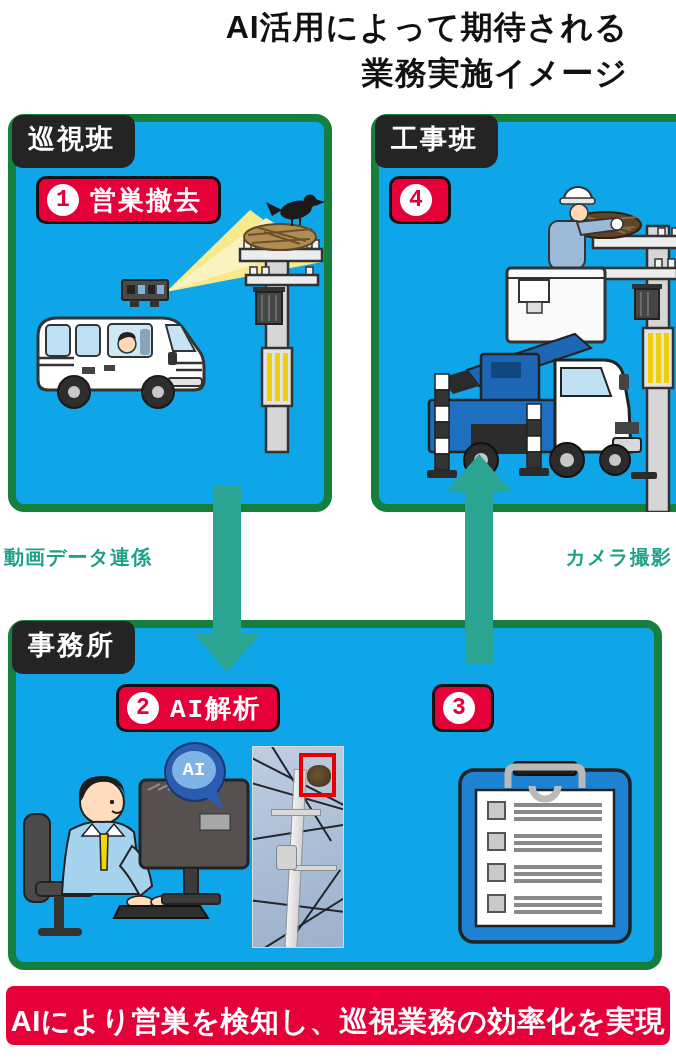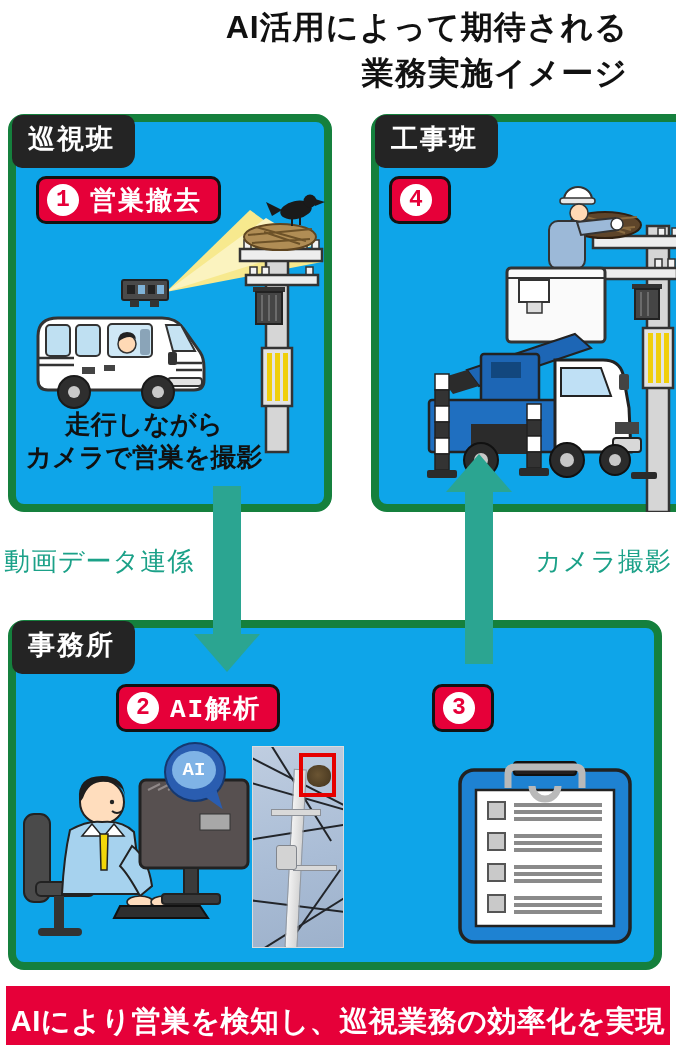--- a/index.html
+++ b/index.html
@@ -22,26 +22,26 @@
   .badge{position:absolute;display:flex;align-items:center;background:#e60039;
          border:3px solid #121212;border-radius:10px;height:48px;box-sizing:border-box;
          padding:0 16px 0 8px;z-index:3;}
   .badge-num{width:32px;height:32px;border-radius:50%;background:#fff;color:#e60039;
              font-weight:800;font-size:23px;display:flex;align-items:center;
              justify-content:center;flex:0 0 32px;}
   .badge-text{color:#fff;font-weight:800;font-size:26px;margin-left:11px;letter-spacing:2px;}
   
   .caption{left:6px;top:288px;width:244px;text-align:center;font-size:26px;font-weight:800;
            color:#111;line-height:33px;}
-  .flow-label{top:544px;font-size:26px;font-weight:400;color:#1ba188;letter-spacing:1px;}
+  .flow-label{top:544px;font-size:20px;font-weight:700;color:#1ba188;letter-spacing:1px;}
   .flow-label.left{left:4px;}
   .flow-label.right{right:4px;}
   .arrow-svg{z-index:5;}
   
-  .banner{left:6px;top:986px;width:664px;height:59px;background:#e60039;border-radius:0;
+  .banner{left:6px;top:986px;width:664px;height:59px;background:#e60039;border-radius:8px;
           color:#fff;font-size:29px;font-weight:800;text-align:center;line-height:70px;
           letter-spacing:0.5px;}
   
   .ai-bubble{left:148px;top:114px;width:58px;height:56px;background:#2a5db0;
              border:2px solid #16386e;border-radius:50%;z-index:4;}
   .ai-bubble .inner{position:absolute;left:6px;top:7px;width:44px;height:38px;
              background:#7fb3e6;border-radius:50%;display:flex;align-items:center;
              justify-content:center;color:#fff;font-weight:800;font-size:19px;}
   .ai-bubble:after{content:"";position:absolute;right:4px;bottom:-12px;width:0;height:0;
              border-left:15px solid transparent;border-top:20px solid #2a5db0;
@@ -142,24 +142,20 @@
       <line x1="160" y1="241" x2="186" y2="241" stroke="#333" stroke-width="2.5"></line>
       <line x1="160" y1="248" x2="186" y2="248" stroke="#333" stroke-width="2.5"></line>
       <rect x="152" y="256" width="34" height="8" rx="3" fill="#e2e2e2" stroke="#333" stroke-width="2"></rect>
       <circle cx="58" cy="270" r="16" fill="#2e2e2e" stroke="#1a1a1a" stroke-width="2"></circle>
       <circle cx="58" cy="270" r="6" fill="#c9c9c9"></circle>
       <circle cx="142" cy="270" r="16" fill="#2e2e2e" stroke="#1a1a1a" stroke-width="2"></circle>
       <circle cx="142" cy="270" r="6" fill="#c9c9c9"></circle>
     </g>
   </svg>
 
-  <div class="abs caption">
-    <div>走行しながら</div>
-    <div>カメラで営巣を撮影</div>
-  </div>
 </div>
 
 <div class="abs panel panel-construction">
   <div class="tab">工事班</div>
 
   <div class="badge" style="left:10px;top:54px;">
     <span class="badge-num">4</span>
   </div>
 
   <svg class="abs" style="left:0;top:0;" width="316" height="390" viewBox="0 0 316 390">

